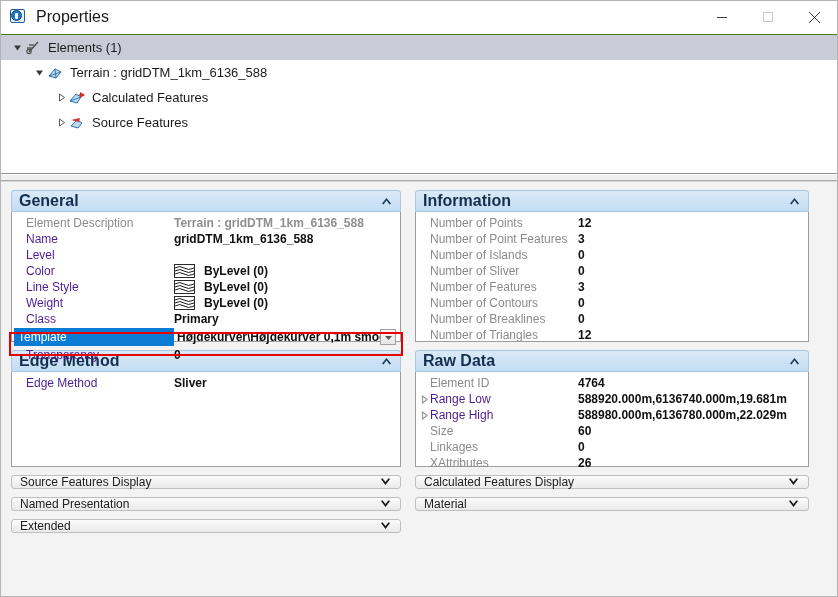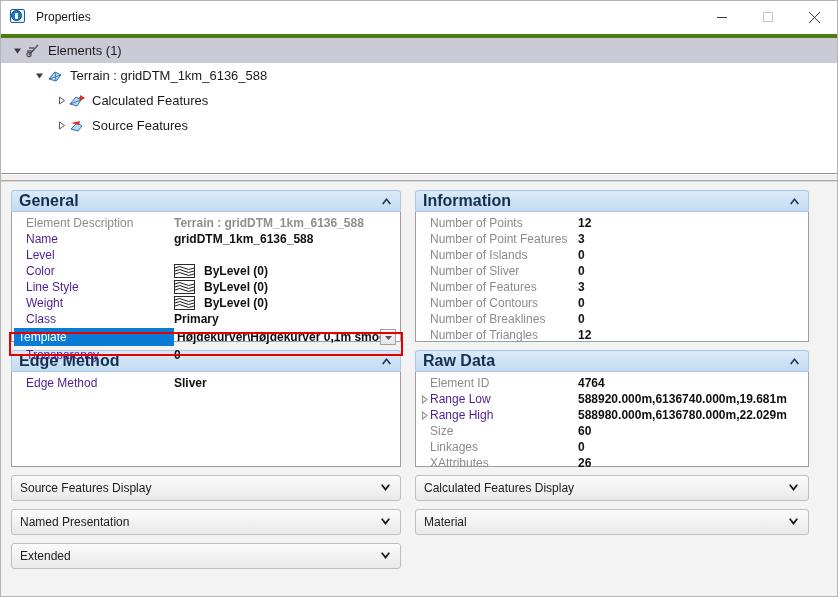--- a/index.html
+++ b/index.html
@@ -43,36 +43,36 @@
     width:11px;height:11px;border-radius:50%;
     background:#2277c4;
     border:1px solid #12517f;
     box-sizing:border-box;
   }
   .title-icon .dot:after{
     content:"";position:absolute;left:3px;top:2px;
     width:3px;height:6px;background:#ffffff;border-radius:1px;
   }
   .title-text{
-    font-size:12px;color:#1b1b1b;flex:1 1 auto;
+    font-size:16px;color:#1b1b1b;flex:1 1 auto;
     white-space:nowrap;
   }
   .win-btns{display:flex;height:32px;}
   .win-btn{
     width:46px;height:32px;
     display:flex;align-items:center;justify-content:center;
     color:#4a4a4a;font-size:13px;
   }
   .win-btn svg{display:block;}
   
   .treearea{
     position:relative;
     height:140px;min-height:140px;
     background:#ffffff;
-    border-top:4px solid #4d7c0f;
+    border-top:1px solid #4d7c0f;
     border-bottom:1px solid #919191;
     box-sizing:border-box;
     overflow:hidden;
   }
   .trow{
     height:25px;display:flex;align-items:center;
     font-size:13px;color:#1b1b1b;white-space:nowrap;
   }
   .trow.selected{background:#c9ccd6;}
   .tw-arrow{
@@ -168,21 +168,21 @@
   .combobtn{
     position:absolute;right:2px;top:1px;
     width:16px;height:16px;
     background:linear-gradient(to bottom,#f7f7f7,#e6e6e6);
     border:1px solid #a0a0a0;
     box-sizing:border-box;
     display:flex;align-items:center;justify-content:center;
   }
   
   .cbar{
-    height:26px;margin-bottom:8px;
+    height:14px;margin-bottom:8px;
     background:linear-gradient(to bottom,#fbfbfb 0%,#f2f2f2 50%,#e9e9e9 100%);
     border:1px solid #bfbfbf;border-radius:3px;
     box-sizing:border-box;
     display:flex;align-items:center;padding:0 8px;
     font-size:12px;color:#202020;
   }
   .cbar .clabel{flex:1 1 auto;}
 </style>
 </head>
 <body>

